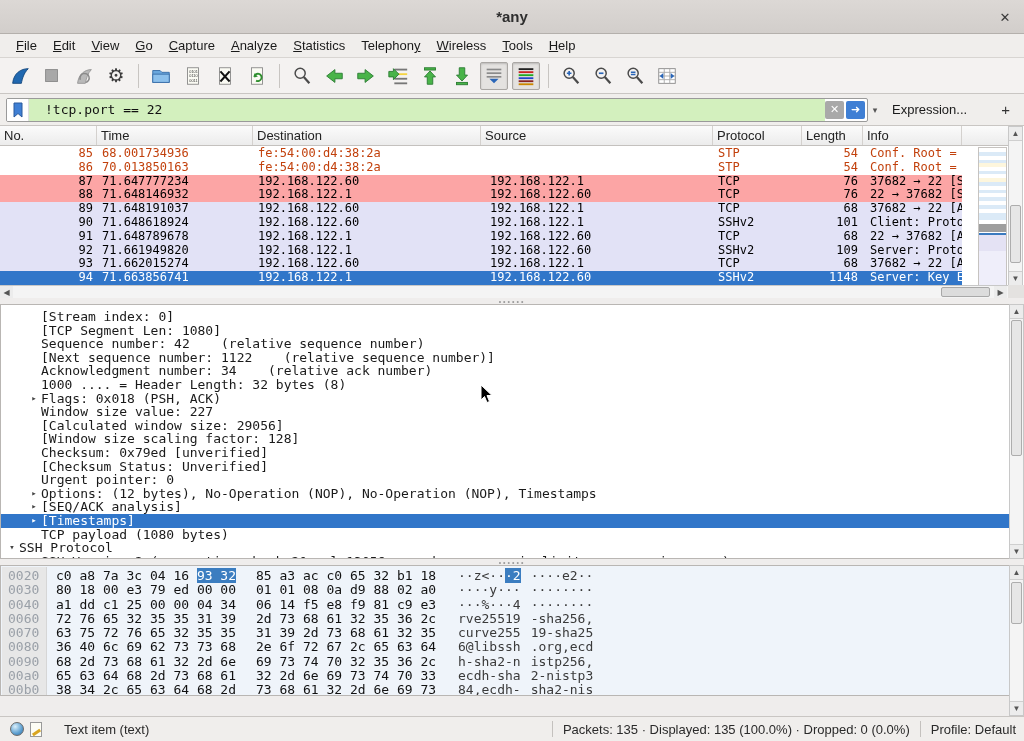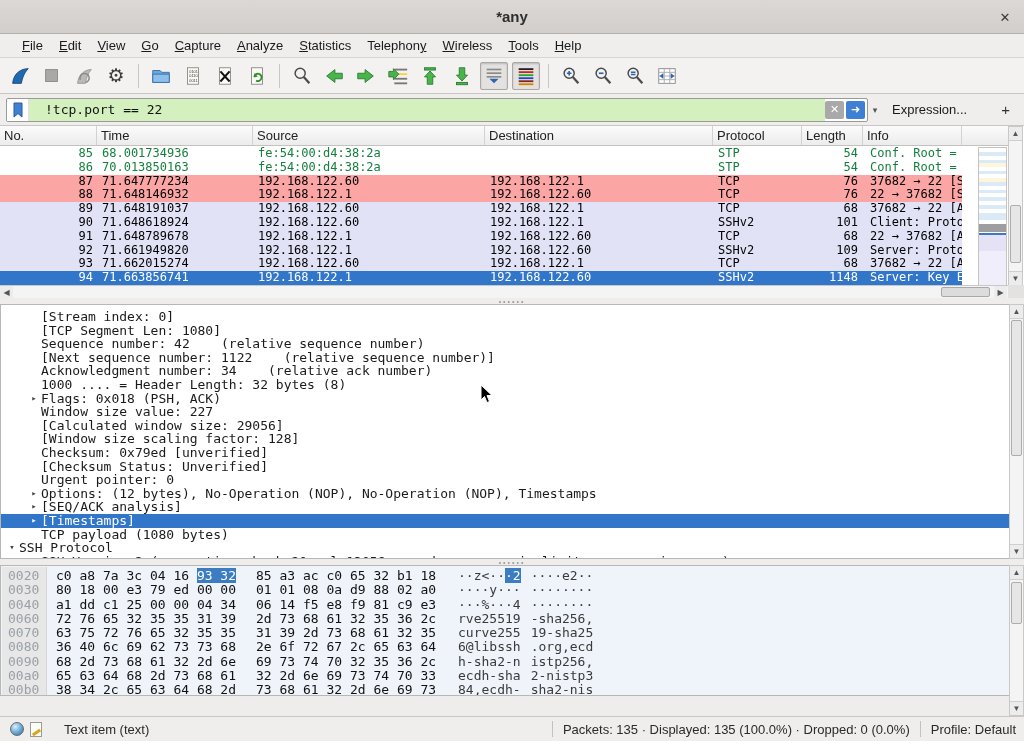--- a/index.html
+++ b/index.html
@@ -6,21 +6,21 @@
   html,body { width:1024px; height:741px; overflow:hidden; }
   body { font-family:"Liberation Sans", sans-serif; background:#efedec; position:relative; color:#1a1a1a; }
   .abs { position:absolute; }
 
   
   #titlebar { left:0; top:0; width:1024px; height:34px; background:linear-gradient(#dcd8d5,#d2cecb); border-bottom:1px solid #b4b0ac; display:flex; align-items:center; justify-content:center; }
   #titlebar .title { font-size:15px; font-weight:bold; color:#2e2e2e; }
   #titlebar .close { position:absolute; right:10px; top:8px; width:18px; height:18px; font-size:13px; color:#3a3a3a; display:flex; align-items:center; justify-content:center; cursor:default; }
 
   
-  #menubar { left:0; top:34px; width:1024px; height:24px; background:#f0eeec; border-bottom:1px solid #d8d5d2; display:flex; align-items:center; padding-left:14px; }
+  #menubar { left:0; top:34px; width:1024px; height:24px; background:#f0eeec; border-bottom:1px solid #d8d5d2; display:flex; align-items:center; padding-left:8px; }
   .menu-item { font-size:13px; color:#1a1a1a; padding:3px 8px; }
   .menu-item u { text-decoration:underline; }
 
   
   #toolbar { left:0; top:58px; width:1024px; height:36px; background:#f4f2f1; border-bottom:1px solid #c9c6c3; display:flex; align-items:center; padding-left:6px; gap:4px; }
   .tbtn { width:28px; height:28px; display:flex; align-items:center; justify-content:center; border:1px solid transparent; border-radius:2px; }
   .tbtn svg { width:22px; height:22px; }
   .tbtn.pressed { background:#e4e2e0; border:1px solid #aaa7a4; box-shadow:inset 0 1px 2px rgba(0,0,0,.18); }
   .tsep { width:1px; height:24px; background:#c8c5c2; margin:0 4px; }
   .gear-glyph { font-size:19px; color:#3c3c3c; line-height:1; }
@@ -42,21 +42,21 @@
   #plheader { position:absolute; left:0; top:0; width:1008px; height:20px; background:linear-gradient(#fbfbfb,#ececec); border-bottom:1px solid #c4c1be; display:flex; font-size:13px; color:#222; }
   #plheader .hc { border-right:1px solid #d4d1ce; padding:2px 0 0 4px; overflow:hidden; white-space:nowrap; }
   .c-no{width:97px;} .c-time{width:156px;} .c-src{width:232px;} .c-dst{width:228px;} .c-proto{width:89px;} .c-len{width:61px;} .c-info{width:99px;}
   #plrows { position:absolute; left:0; top:21px; width:962px; height:138px; overflow:hidden; font-family:"DejaVu Sans Mono", monospace; font-size:12px; }
   .prow { display:flex; height:13.8px; line-height:13.8px; white-space:nowrap; }
   .prow span { overflow:hidden; white-space:pre; }
   .prow .c-no { text-align:right; padding-right:4px; border-right:0; }
   .prow .c-time,.prow .c-src,.prow .c-dst,.prow .c-proto { padding-left:5px; }
   .prow .c-len { text-align:right; padding-right:5px; }
   .prow .c-info { padding-left:7px; width:99px; }
-  .row-white { background:#ffffff; color:#15803d; }
+  .row-white { background:#ffffff; color:#c2410c; }
   .row-gray  { background:#fca5a5; color:#000; }
   .row-lav   { background:#e2e2f6; color:#000; }
   .row-sel   { background:#3176c9; color:#ffffff; }
   #stream-bracket { left:11px; top:176px; width:5px; height:96px; border-left:1px solid #6a6a6a; border-top:1px solid #6a6a6a; }
   #stream-bracket-sel { left:11px; top:273px; width:1px; height:10px; background:#ffffff; }
   
   #minimap { left:978px; top:21px; width:29px; height:139px; border:1px solid #c6c3c0;
     background:linear-gradient(to bottom,
       #ffffff 0 4px,#dbeaf7 4px 8px,#ffffff 8px 12px,#dbeaf7 12px 15px,#fdf6dd 15px 19px,
       #ffffff 19px 23px,#dbeaf7 23px 26px,#ffffff 26px 30px,#fdf6dd 30px 34px,#dbeaf7 34px 38px,
@@ -287,22 +287,22 @@
   </div>
   <span id="filter-caret">▾</span>
   <span id="expression-btn">Expression...</span>
   <span id="add-filter-btn">+</span>
 </div>
 
 <div id="packetlist" class="abs">
   <div id="plheader">
     <span class="hc c-no">No.</span>
     <span class="hc c-time">Time</span>
+    <span class="hc c-dst">Destination</span>
     <span class="hc c-src">Source</span>
-    <span class="hc c-dst">Destination</span>
     <span class="hc c-proto">Protocol</span>
     <span class="hc c-len">Length</span>
     <span class="hc c-info">Info</span>
   </div>
   <div id="plrows">
     <div class="prow row-white">
         <span class="c-no">85</span>
         <span class="c-time">68.001734936</span>
         <span class="c-src">fe:54:00:d4:38:2a</span>
         <span class="c-dst"></span>

